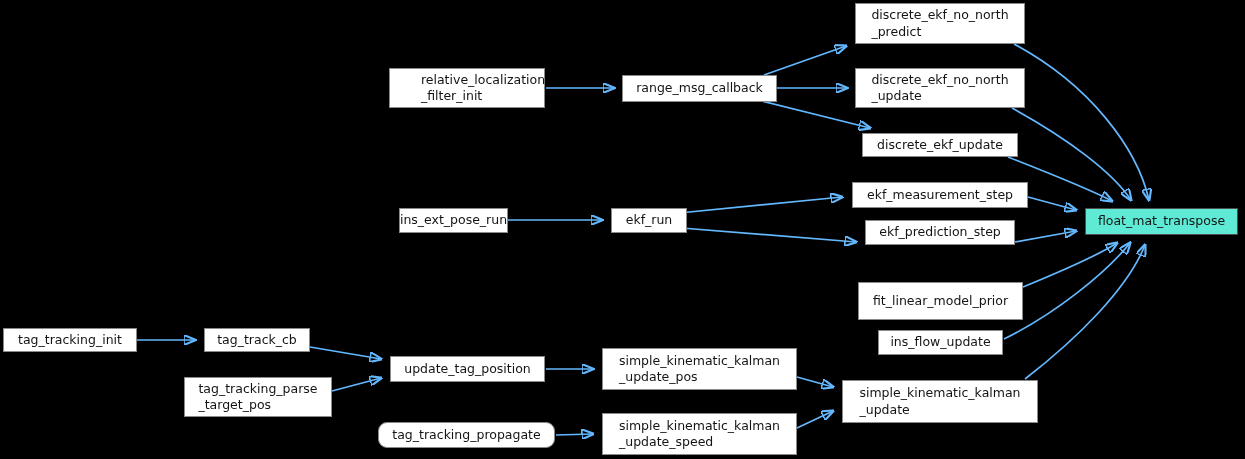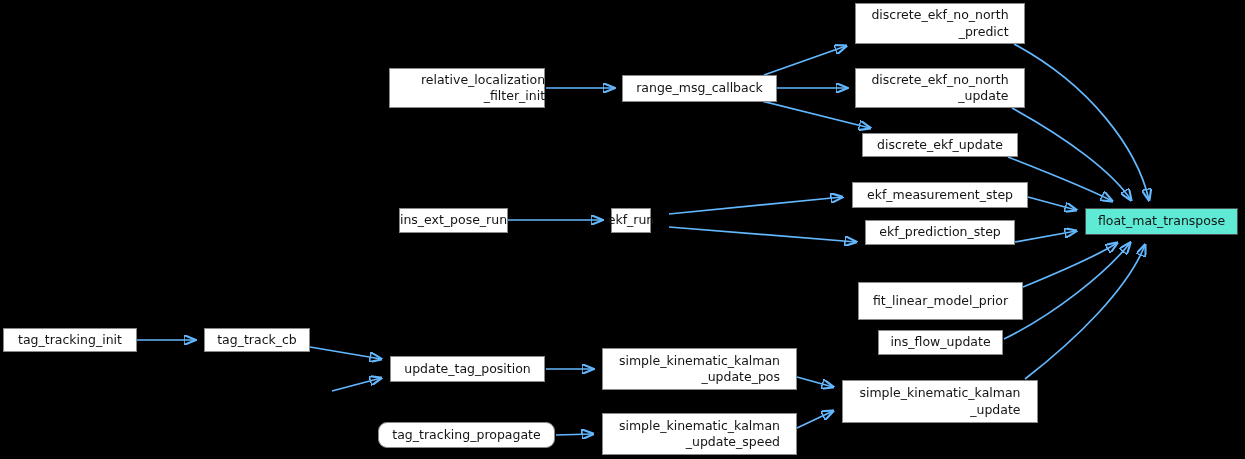--- a/index.html
+++ b/index.html
@@ -22,21 +22,21 @@
     position: absolute;
     box-sizing: border-box;
     background: #ffffff;
     border: 1.4px solid #8a8a8a;
     color: #141414;
     font-size: 12.5px;
     line-height: 1.3;
     display: flex;
     align-items: center;
     justify-content: center;
-    text-align: right;
+    text-align: left;
     white-space: pre-line;
     cursor: pointer;
   }
   .node--focus {
     background: #5eead4;
     border: 1.6px solid #4d4d4d;
     cursor: default;
   }
 </style>
 </head>
@@ -69,27 +69,29 @@
     <path d="M 310 347 L 381 359" marker-end="url(#arrow)"></path>
     <path d="M 332 391 L 381 378" marker-end="url(#arrow)"></path>
     <path d="M 546 369 L 593 369" marker-end="url(#arrow)"></path>
     <path d="M 556 435 L 593 434" marker-end="url(#arrow)"></path>
     <path d="M 797 377 L 833 387" marker-end="url(#arrow)"></path>
     <path d="M 797 428 L 833 411" marker-end="url(#arrow)"></path>
   </svg>
 
   <div class="node" style="left:3px;   top:328px; width:134px; height:24px;">tag_tracking_init</div>
   <div class="node" style="left:204px; top:328px; width:106px; height:24px;">tag_track_cb</div>
+  <div class="node" style="left:184px; top:377px; width:148px; height:40px;">tag_tracking_parse
+_target_pos</div>
   <div class="node" style="left:389px; top:68px;  width:156px; height:40px;padding-left:32px;">relative_localization
 _filter_init</div>
   <div class="node" style="left:399px; top:208px; width:109px; height:25px;">ins_ext_pose_run</div>
   <div class="node" style="left:390px; top:356px; width:155px; height:26px;">update_tag_position</div>
   <div class="node" style="left:378px; top:422px; width:177px; height:26px;border-radius:9px;">tag_tracking_propagate</div>
   <div class="node" style="left:622px; top:75px;  width:155px; height:27px;">range_msg_callback</div>
-  <div class="node" style="left:611px; top:208px; width:40px;  height:25px;">ekf_run</div>
+  <div class="node" style="left:611px; top:208px; width:76px;  height:25px;">ekf_run</div>
   <div class="node" style="left:602px; top:348px; width:195px; height:42px;">simple_kinematic_kalman
 _update_pos</div>
   <div class="node" style="left:602px; top:413px; width:195px; height:42px;">simple_kinematic_kalman
 _update_speed</div>
   <div class="node" style="left:855px; top:3px;   width:170px; height:41px;">discrete_ekf_no_north
 _predict</div>
   <div class="node" style="left:855px; top:68px;  width:170px; height:40px;">discrete_ekf_no_north
 _update</div>
   <div class="node" style="left:862px; top:133px; width:156px; height:24px;">discrete_ekf_update</div>
   <div class="node" style="left:852px; top:182px; width:176px; height:26px;">ekf_measurement_step</div>

